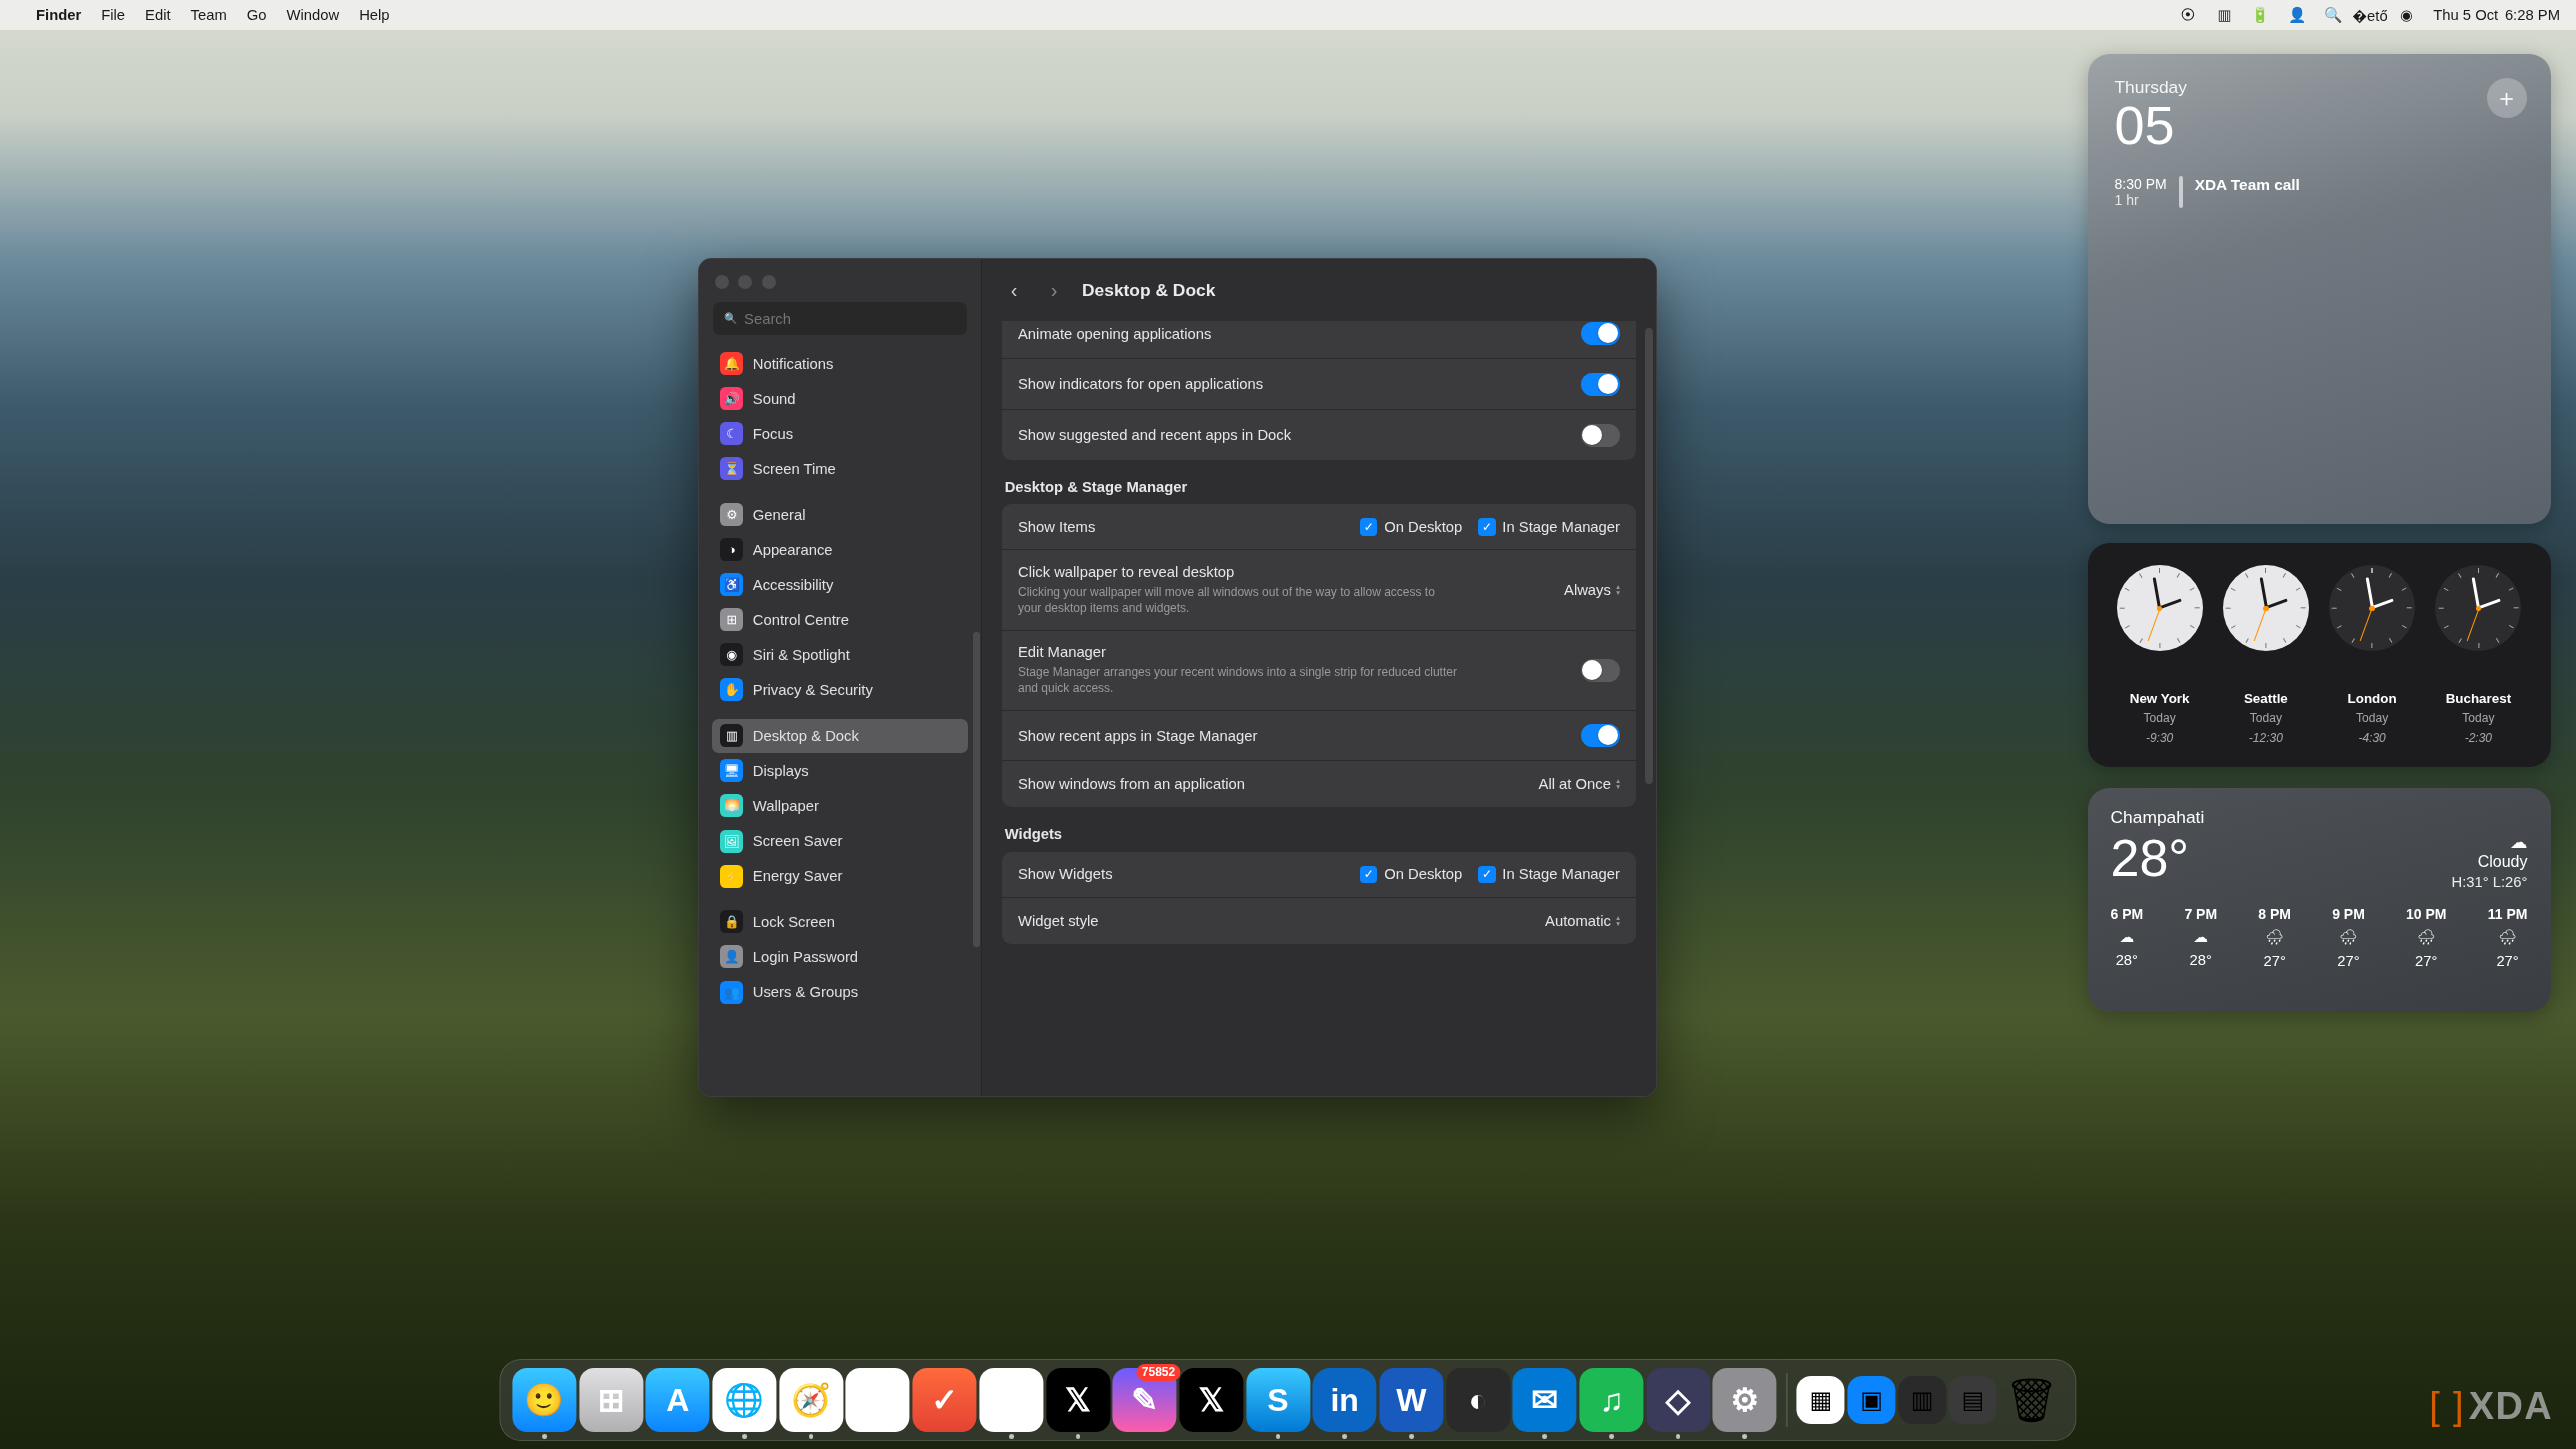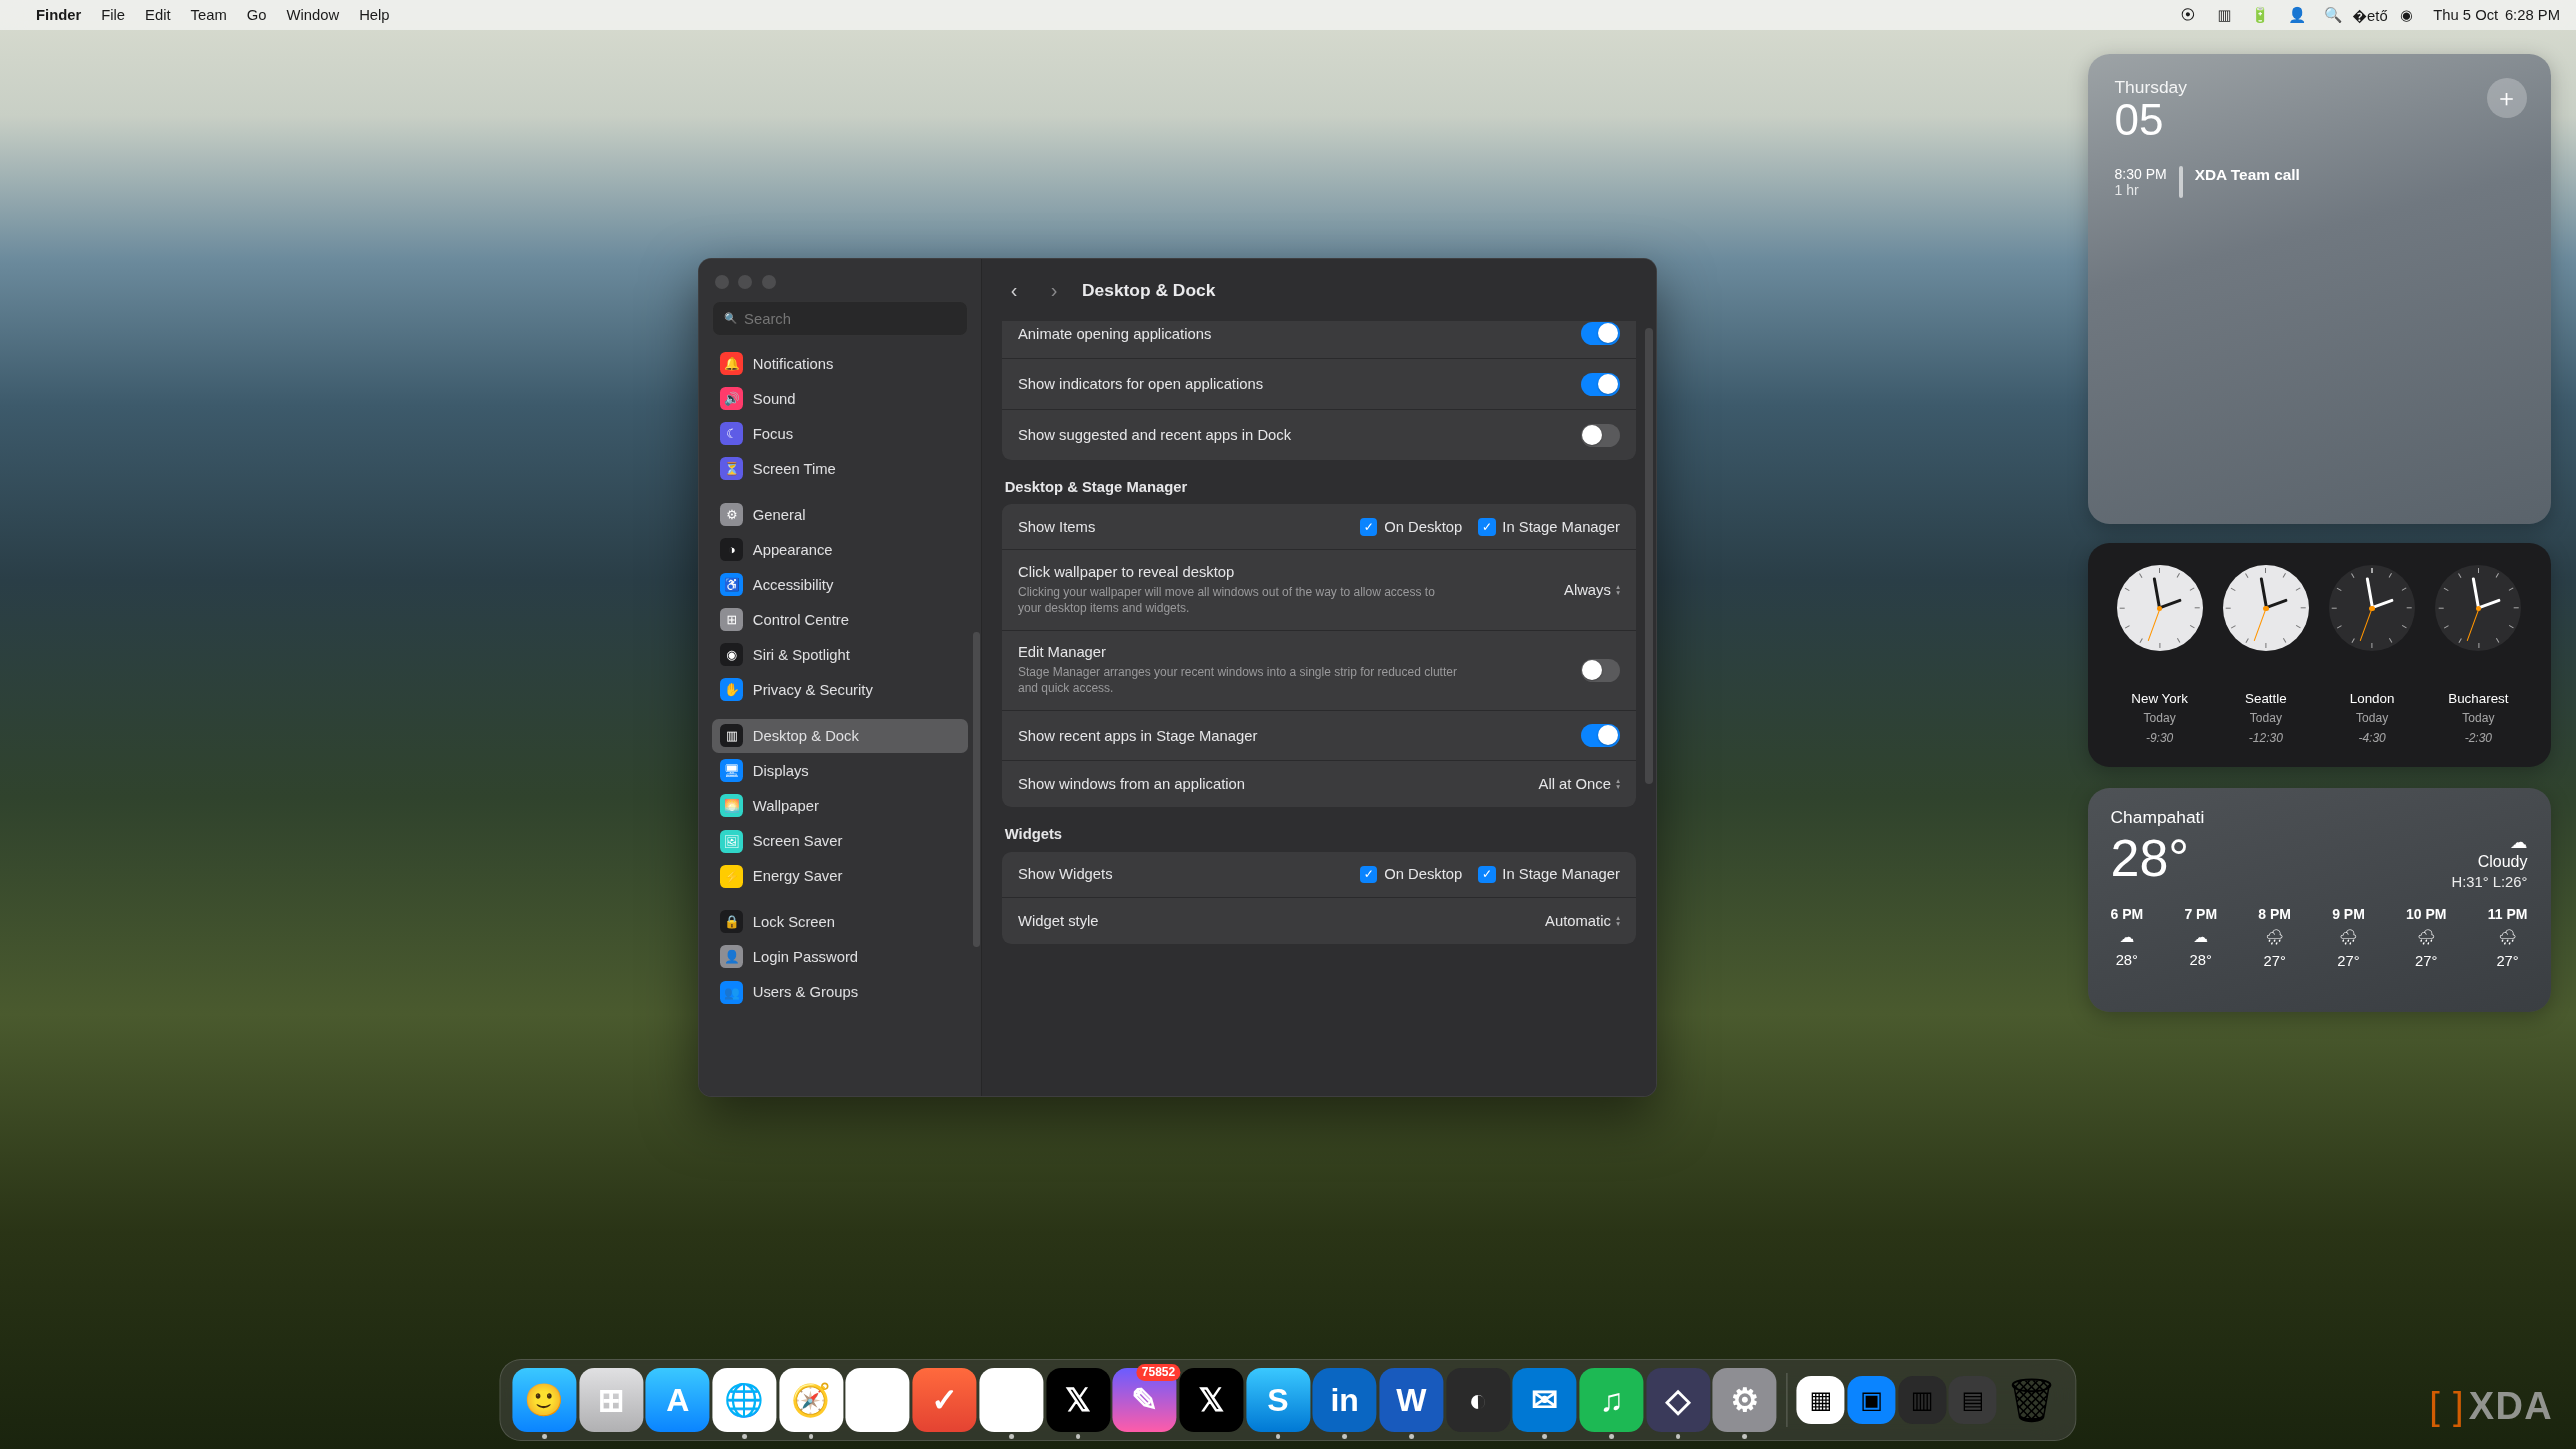--- a/index.html
+++ b/index.html
@@ -50,33 +50,33 @@
 .select-val { color: #e6e6e8; font-size: 14.8px; display: flex; align-items: center; gap: 5.4px; }
 .stepper { display: flex; flex-direction: column; color: #9a9a9c; font-size: 7.4px; line-height: 6px; }
 .check-item { display: flex; align-items: center; gap: 6.7px; color: #e6e6e8; font-size: 14.8px; margin-left: 16px; }
 .checkbox { width: 17.4px; height: 17.4px; border-radius: 4px; background: #0a84ff; display: flex; align-items: center; justify-content: center; color: #fff; font-size: 12px; }
 .main-scrollbar { position:absolute; right:2.7px; top:6.7px; width:8px; height:456px; background:rgba(255,255,255,0.12); border-radius:4px; }
 
 
 .widget { position: absolute; border-radius: 21.5px; box-shadow: 0 5.4px 20px rgba(0,0,0,0.25); color: #fff; }
 .widget-calendar { right: 25.5px; top: 54px; width: 463px; height: 470px; background: linear-gradient(165deg, #9da3a6 0%, #707880 40%, #5a636b 100%); padding: 23px 27px; }
 .cal-day { font-size: 17.4px; font-weight: 500; opacity: 0.9; }
-.cal-date { font-size: 44px; font-weight: 500; line-height: 1; }
+.cal-date { font-size: 54px; font-weight: 500; line-height: 1; }
 .cal-plus { position: absolute; right: 24px; top: 24px; width: 40px; height: 40px; border-radius: 50%; background: rgba(255,255,255,0.25); display: flex; align-items: center; justify-content: center; font-size: 24px; }
 .cal-event { display: flex; gap: 12px; margin-top: 24px; }
 .cal-time-col { font-size: 14px; }
 .cal-time-dur { opacity: 0.8; }
 .cal-divider { width: 4px; background: rgba(255,255,255,0.6); border-radius: 2px; }
 .cal-ev-title { font-size: 15.4px; font-weight: 600; }
 
 .widget-clocks { right: 25.5px; top: 543px; width: 463px; height: 224px; background: #1c1c1e; padding: 20px 19px; display: flex; justify-content: space-around; align-items: center; }
 .clock-item { display: flex; flex-direction: column; align-items: center; gap: 5.4px; }
 .clock-face { width: 86px; height: 86px; border-radius: 50%; background: #2c2c2e; position: relative; }
 .clock-face.light { background: #e8e8ea; }
-.clock-city { font-size: 13.4px; font-weight: 400; margin-top: 34px; }
+.clock-city { font-size: 13.4px; font-weight: 700; margin-top: 34px; }
 .clock-today { font-size: 12px; opacity: 0.6; }
 .clock-offset { font-size: 12px; opacity: 0.6; font-style: italic; }
 
 .widget-weather { right: 25.5px; top: 788px; width: 463px; height: 224px; background: linear-gradient(165deg, #4e5256 0%, #3a3e42 100%); padding: 19px 23px; }
 .w-city { font-size: 17.4px; font-weight: 500; }
 .w-temp-row { display: flex; justify-content: space-between; align-items: flex-start; margin-top: 4px; }
 .w-temp { font-size: 52px; font-weight: 300; line-height: 1; }
 .w-cond-col { text-align: right; }
 .w-cond { font-size: 16px; }
 .w-hl { font-size: 14.8px; opacity: 0.9; margin-top: 2.7px; }

